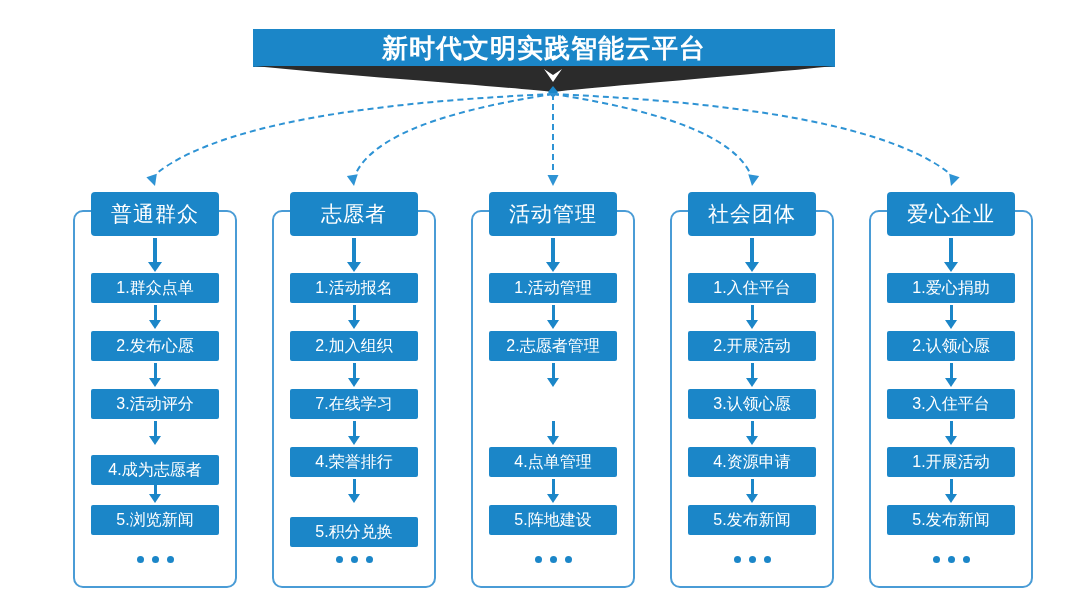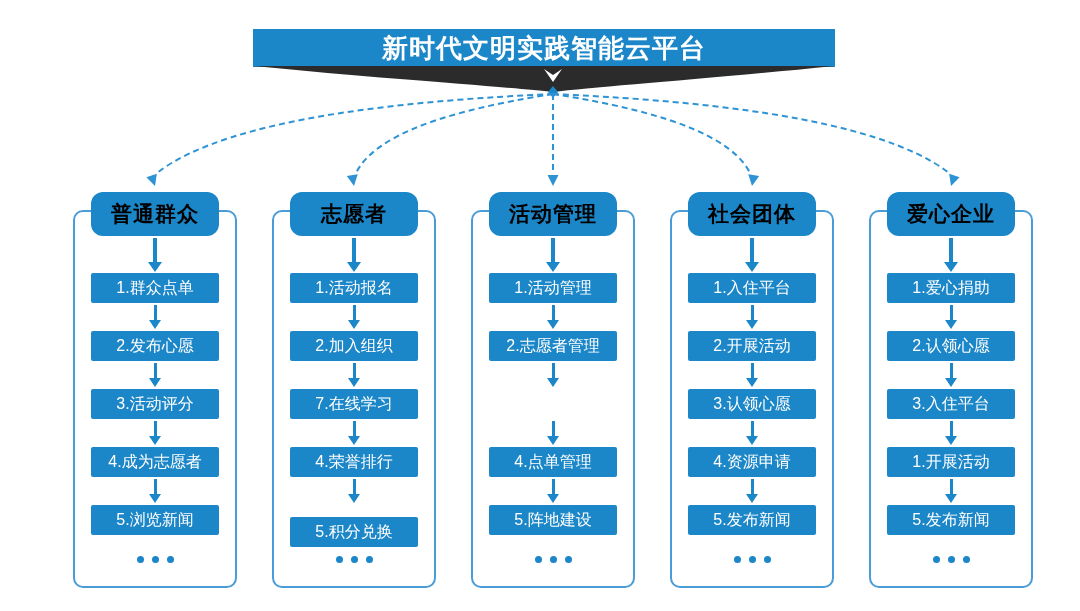--- a/index.html
+++ b/index.html
@@ -16,23 +16,23 @@
   
   svg.overlay{position:absolute;left:0;top:0;}
   
   .column{position:absolute;top:192px;width:164px;height:400px;}
   .col-frame{
     position:absolute;left:0;top:18px;width:160px;height:374px;
     border:2px solid #4a9cd6;border-radius:10px;background:transparent;
   }
   .col-header{
     position:absolute;left:18px;top:0;width:128px;height:44px;z-index:2;
-    background:#1b86c8;border-radius:12px;color:#000000;
+    background:#1b86c8;border-radius:4px;color:#ffffff;
     display:flex;align-items:center;justify-content:center;
-    font-size:21px;font-weight:bold;letter-spacing:1px;
+    font-size:21px;font-weight:normal;letter-spacing:1px;
   }
   .step{
     position:absolute;left:18px;width:128px;height:30px;z-index:2;
     background:#1b86c8;border-radius:2px;color:#fff;
     display:flex;align-items:center;justify-content:center;font-size:16px;
   }
   .v-arrow{
     position:absolute;left:50%;transform:translateX(-50%);z-index:1;
     display:flex;flex-direction:column;align-items:center;width:14px;
   }
@@ -94,21 +94,21 @@
     <div class="step" style="top:139px">2.发布心愿</div>
     <div class="v-arrow" style="top:171px;height:24px">
         <i class="stem"></i>
         <i class="head"></i>
       </div>
     <div class="step" style="top:197px">3.活动评分</div>
     <div class="v-arrow" style="top:229px;height:24px">
         <i class="stem"></i>
         <i class="head"></i>
       </div>
-    <div class="step" style="top:255px">4.成为志愿者</div>
+    <div class="step" style="top:263px">4.成为志愿者</div>
     <div class="v-arrow" style="top:287px;height:24px">
         <i class="stem"></i>
         <i class="head"></i>
       </div>
     <div class="step" style="top:313px">5.浏览新闻</div>
     <div class="dots">
         <i></i>
         <i></i>
         <i></i>
       </div>

